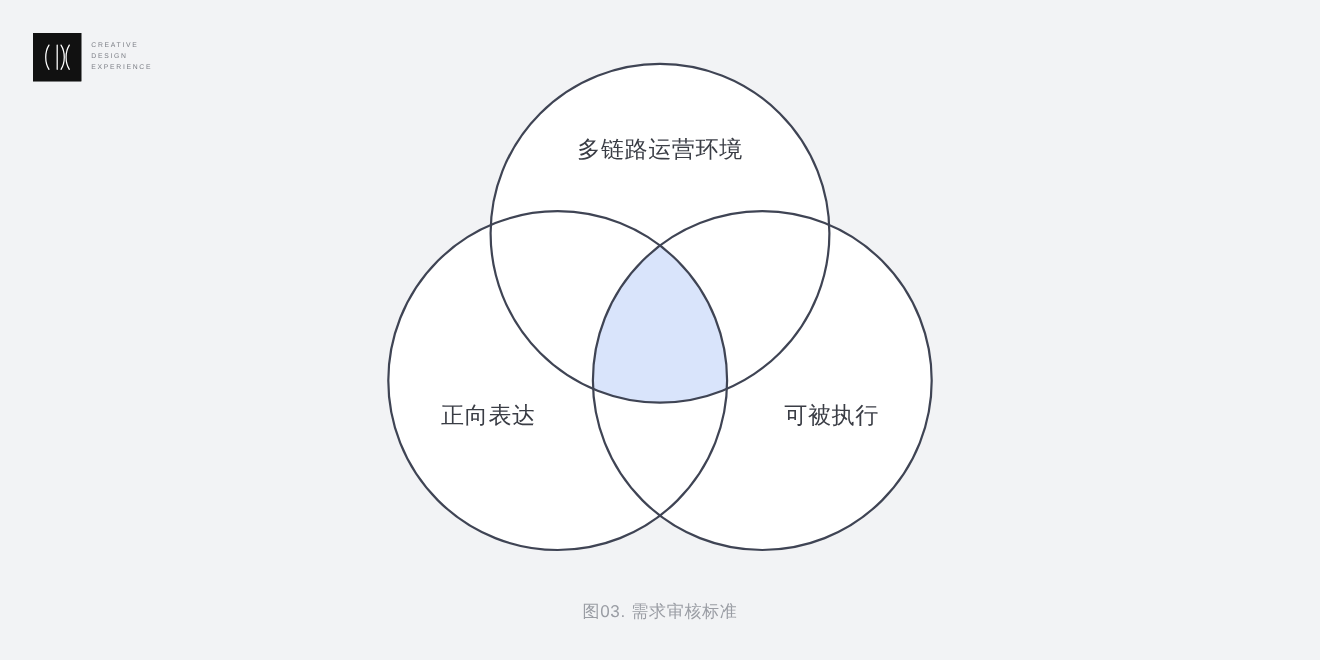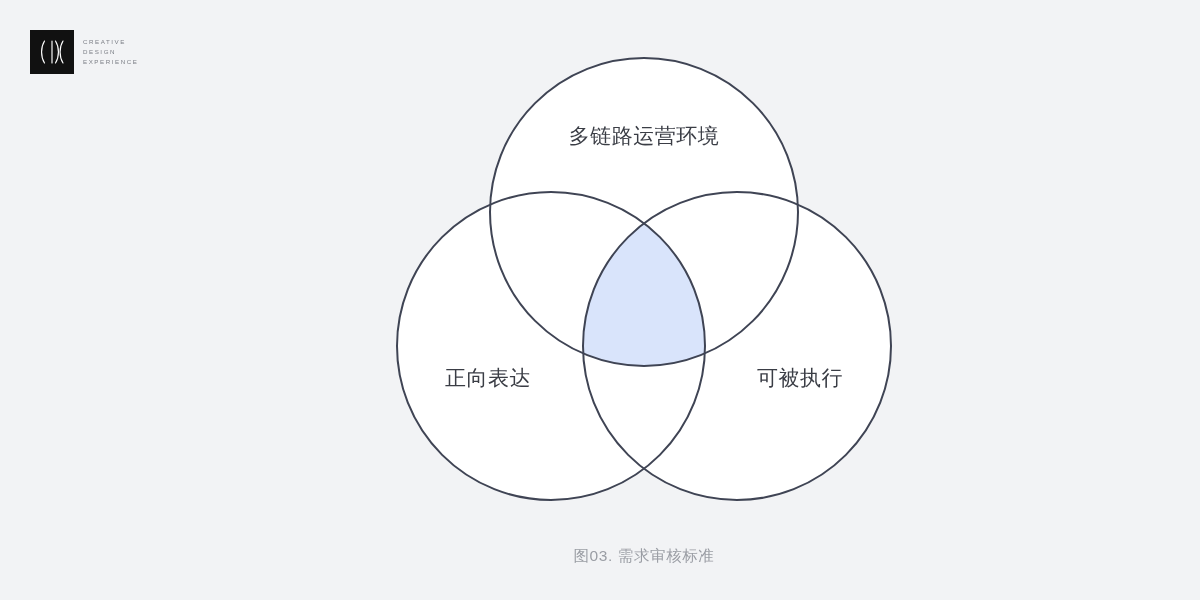--- a/index.html
+++ b/index.html
@@ -46,21 +46,20 @@
     white-space: nowrap;
   }
 
   
   #venn-wrap {
     position: absolute;
     left: 0;
     top: 0;
     width: 1076px;
     height: 600px;
-    margin-left: 44px;
   }
   #venn-svg {
     display: block;
     width: 1200px;
     height: 600px;
   }
   .venn-label {
     font-family: "Liberation Sans", "DejaVu Sans", sans-serif;
     font-size: 21px;
     fill: #3a3d45;

